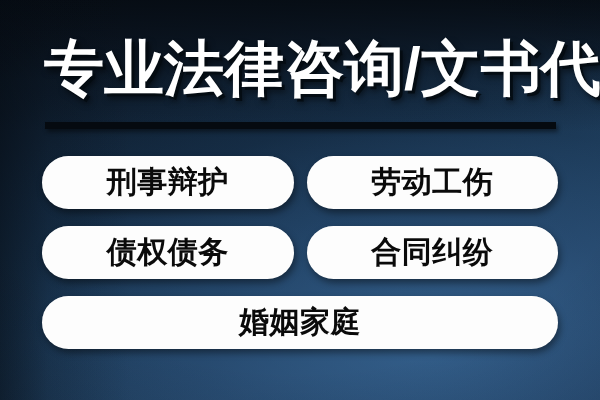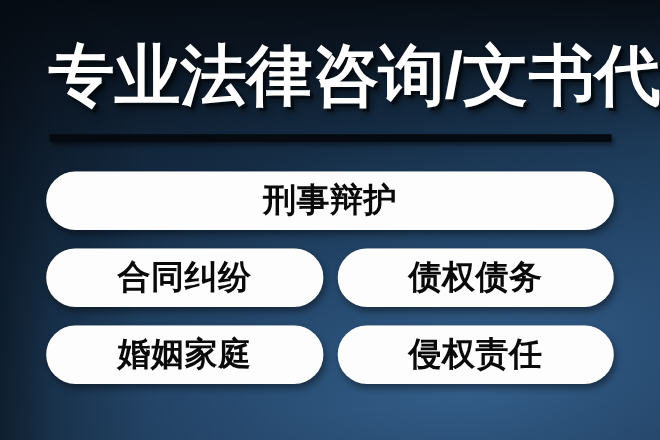--- a/index.html
+++ b/index.html
@@ -150,27 +150,27 @@
   <div class="content">
 
     <div class="headline">专业法律咨询/文书代写</div>
 
     <div class="divider"></div>
 
     <div class="pill-grid">
 
       <div class="pill-row">
         <div class="pill">刑事辩护</div>
+        <div class="pill">劳动工伤</div>
       </div>
 
       <div class="pill-row">
+        <div class="pill">债权债务</div>
         <div class="pill">合同纠纷</div>
-        <div class="pill">债权债务</div>
       </div>
 
       <div class="pill-row">
         <div class="pill">婚姻家庭</div>
-        <div class="pill">侵权责任</div>
       </div>
 
     </div>
   </div>
 </div>
 
 </body></html>

